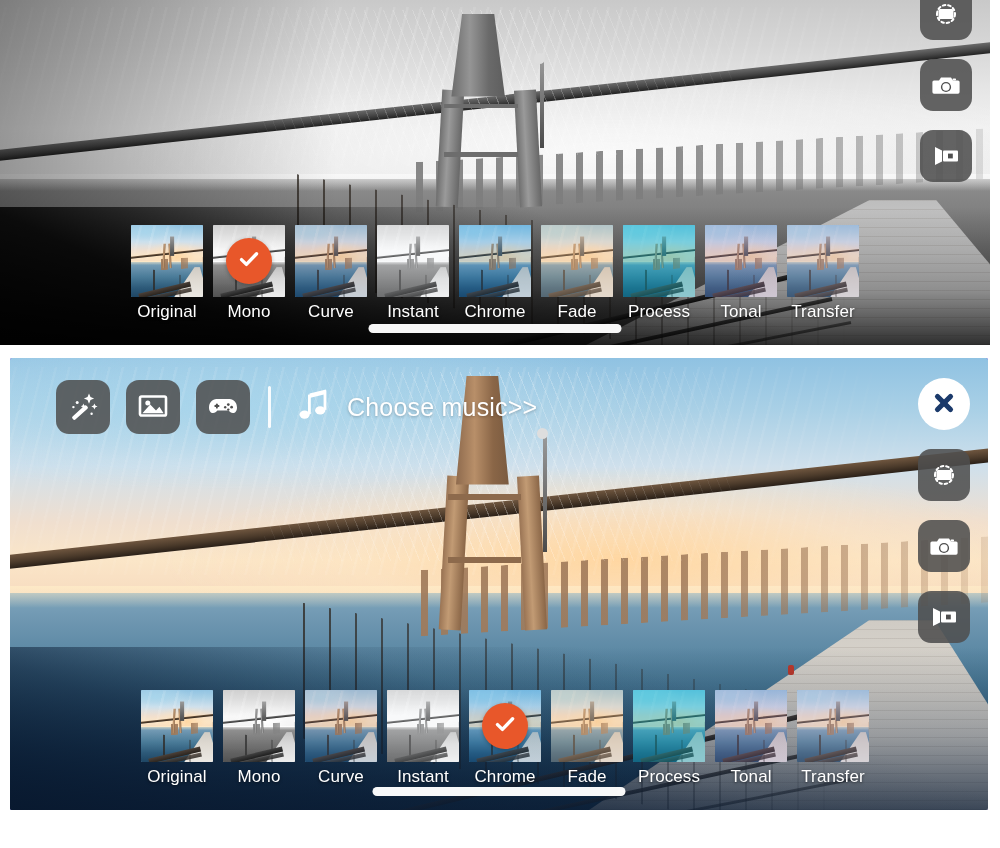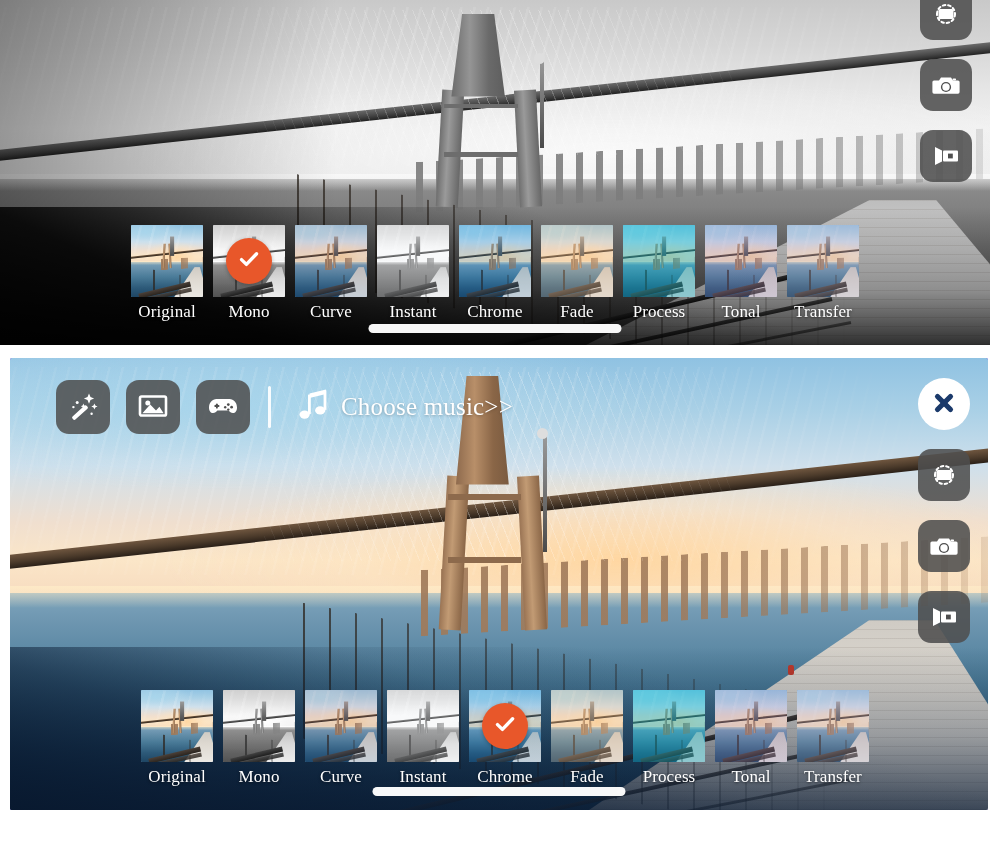--- a/index.html
+++ b/index.html
@@ -11,21 +11,20 @@
     font-family: "Liberation Sans", sans-serif;
     overflow: hidden;
   }
   .stage { position: relative; width: 1000px; height: 848px; background: #fff; }
 
   
   .panel {
     position: absolute;
     overflow: hidden;
     background: #6d28d9;
-    font-family: Liberation Serif, serif;
   }
   #panel-top    { left: 0px;  top: 0px;   width: 990px; height: 345px; }
   #panel-bottom { left: 10px; top: 358px; width: 978px; height: 452px; border-radius: 2px; }
 
   
   .photo { position: absolute; inset: 0; overflow: hidden; }
   .photo .layer { position: absolute; }
 
   
   .sky { left:0; top:0; right:0; height:52%; }
@@ -185,21 +184,21 @@
 
   
   .top-bar { position:absolute; left:46px; top:22px; display:flex; align-items:center; gap:16px; }
   .sq-btn {
     width:54px; height:54px; border-radius:13px;
     background: rgba(78,78,78,.86);
     display:flex; align-items:center; justify-content:center;
     cursor:pointer; border:none; padding:0;
   }
   .divider-v { width:3px; height:42px; background:rgba(255,255,255,.92); border-radius:2px; margin:0 6px 0 2px; }
-  .music-link { display:flex; align-items:center; gap:4px; cursor:pointer; }
+  .music-link { display:flex; align-items:center; gap:10px; cursor:pointer; }
   .music-label {
     color:#ffffff; font-size:25px; letter-spacing:.2px;
     text-shadow: 0 1px 3px rgba(0,0,0,.25);
     white-space:nowrap;
   }
 
   
   .filter-strip {
     position:absolute; left:0; right:0;
     display:flex; align-items:flex-start; gap:10px;

